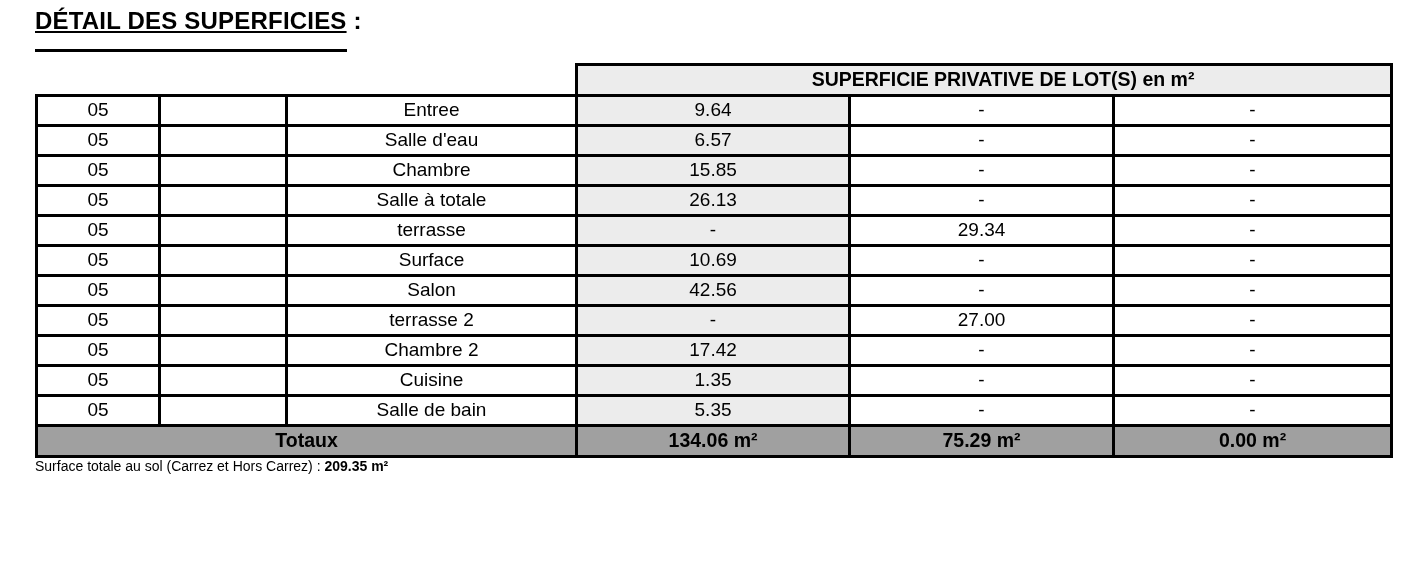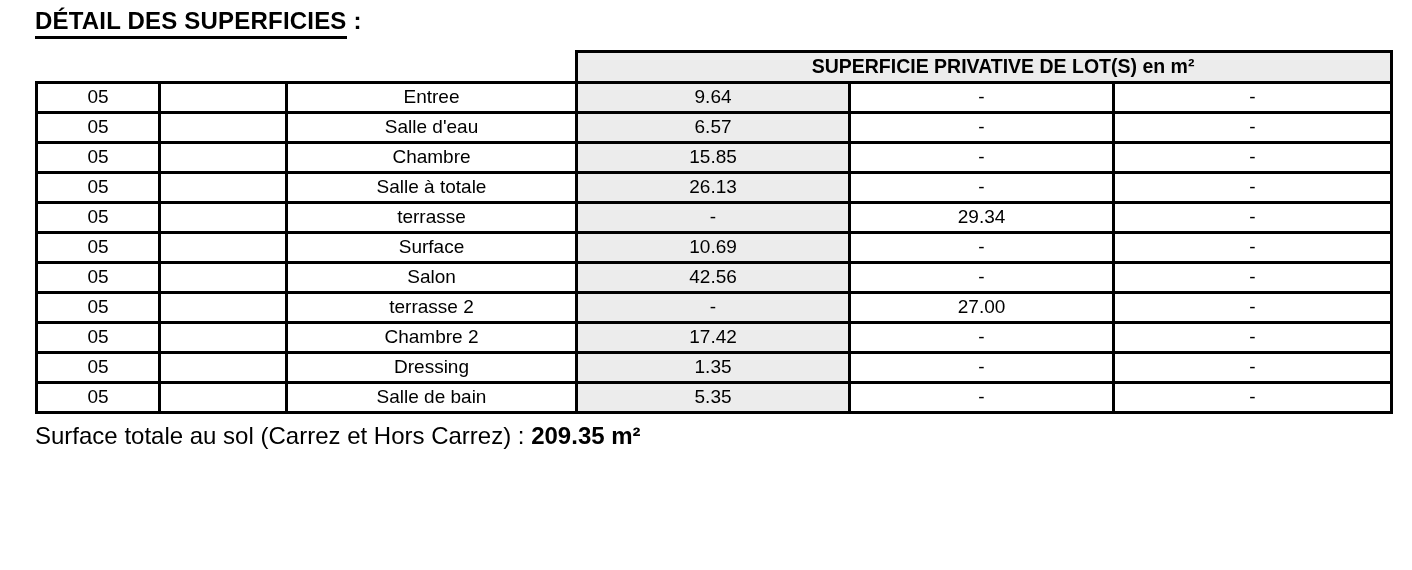--- a/index.html
+++ b/index.html
@@ -15,22 +15,23 @@
 
   .title {
     font-size: 24px;
     font-weight: bold;
     letter-spacing: 0.2px;
     margin: 0 0 11px 0;
   }
   .title .u {
     display: inline-block;
     border-bottom: 3px solid var(--border, #000);
-    padding-bottom: 1px;
+    padding-bottom: 14px;
     line-height: 1.15;
+    text-decoration: underline;
   }
 
   table.superficies {
     border-collapse: collapse;
     table-layout: fixed;
     width: 1355px;
   }
   table.superficies td, table.superficies th {
     border: 3px solid var(--border, #000);
     text-align: center;
@@ -60,22 +61,22 @@
   }
   tr.data-row td { height: 30px; background: #ffffff; }
   tr.data-row td.shaded { background: var(--carrez_bg, #ececec); }
   tr.totals-row td {
     background: var(--totals_bg, #a0a0a0);
     font-weight: bold;
     height: 31px;
     font-size: 19.5px;
   }
   .footer {
-    font-size: 24px;
-    margin-top: 8px;
+    font-size: 14px;
+    margin-top: 0;
   }
   .footer strong { font-weight: bold; }
 </style>
 </head>
 <body>
 
 <div class="page">
 
   <div class="title">
     <span class="u">DÉTAIL DES SUPERFICIES</span><span> :</span>
@@ -163,32 +164,38 @@
         <td>05</td>
         <td></td>
         <td>Chambre 2</td>
         <td class="shaded">17.42</td>
         <td>-</td>
         <td>-</td>
       </tr>
         <tr class="data-row" style="">
         <td>05</td>
         <td></td>
-        <td>Dressing</td>
+        <td>Cuisine</td>
         <td class="shaded">1.35</td>
         <td>-</td>
         <td>-</td>
       </tr>
         <tr class="data-row" style="">
         <td>05</td>
         <td></td>
         <td>Salle de bain</td>
         <td class="shaded">5.35</td>
         <td>-</td>
         <td>-</td>
+      </tr>
+      <tr class="totals-row">
+        <td colspan="3">Totaux</td>
+        <td>134.06 m²</td>
+        <td>75.29 m²</td>
+        <td>0.00 m²</td>
       </tr>
     </tbody>
   </table>
 
   <div class="footer">
     <span>Surface totale au sol (Carrez et Hors Carrez) : </span><strong>209.35 m²</strong>
   </div>
 
 </div>
 

